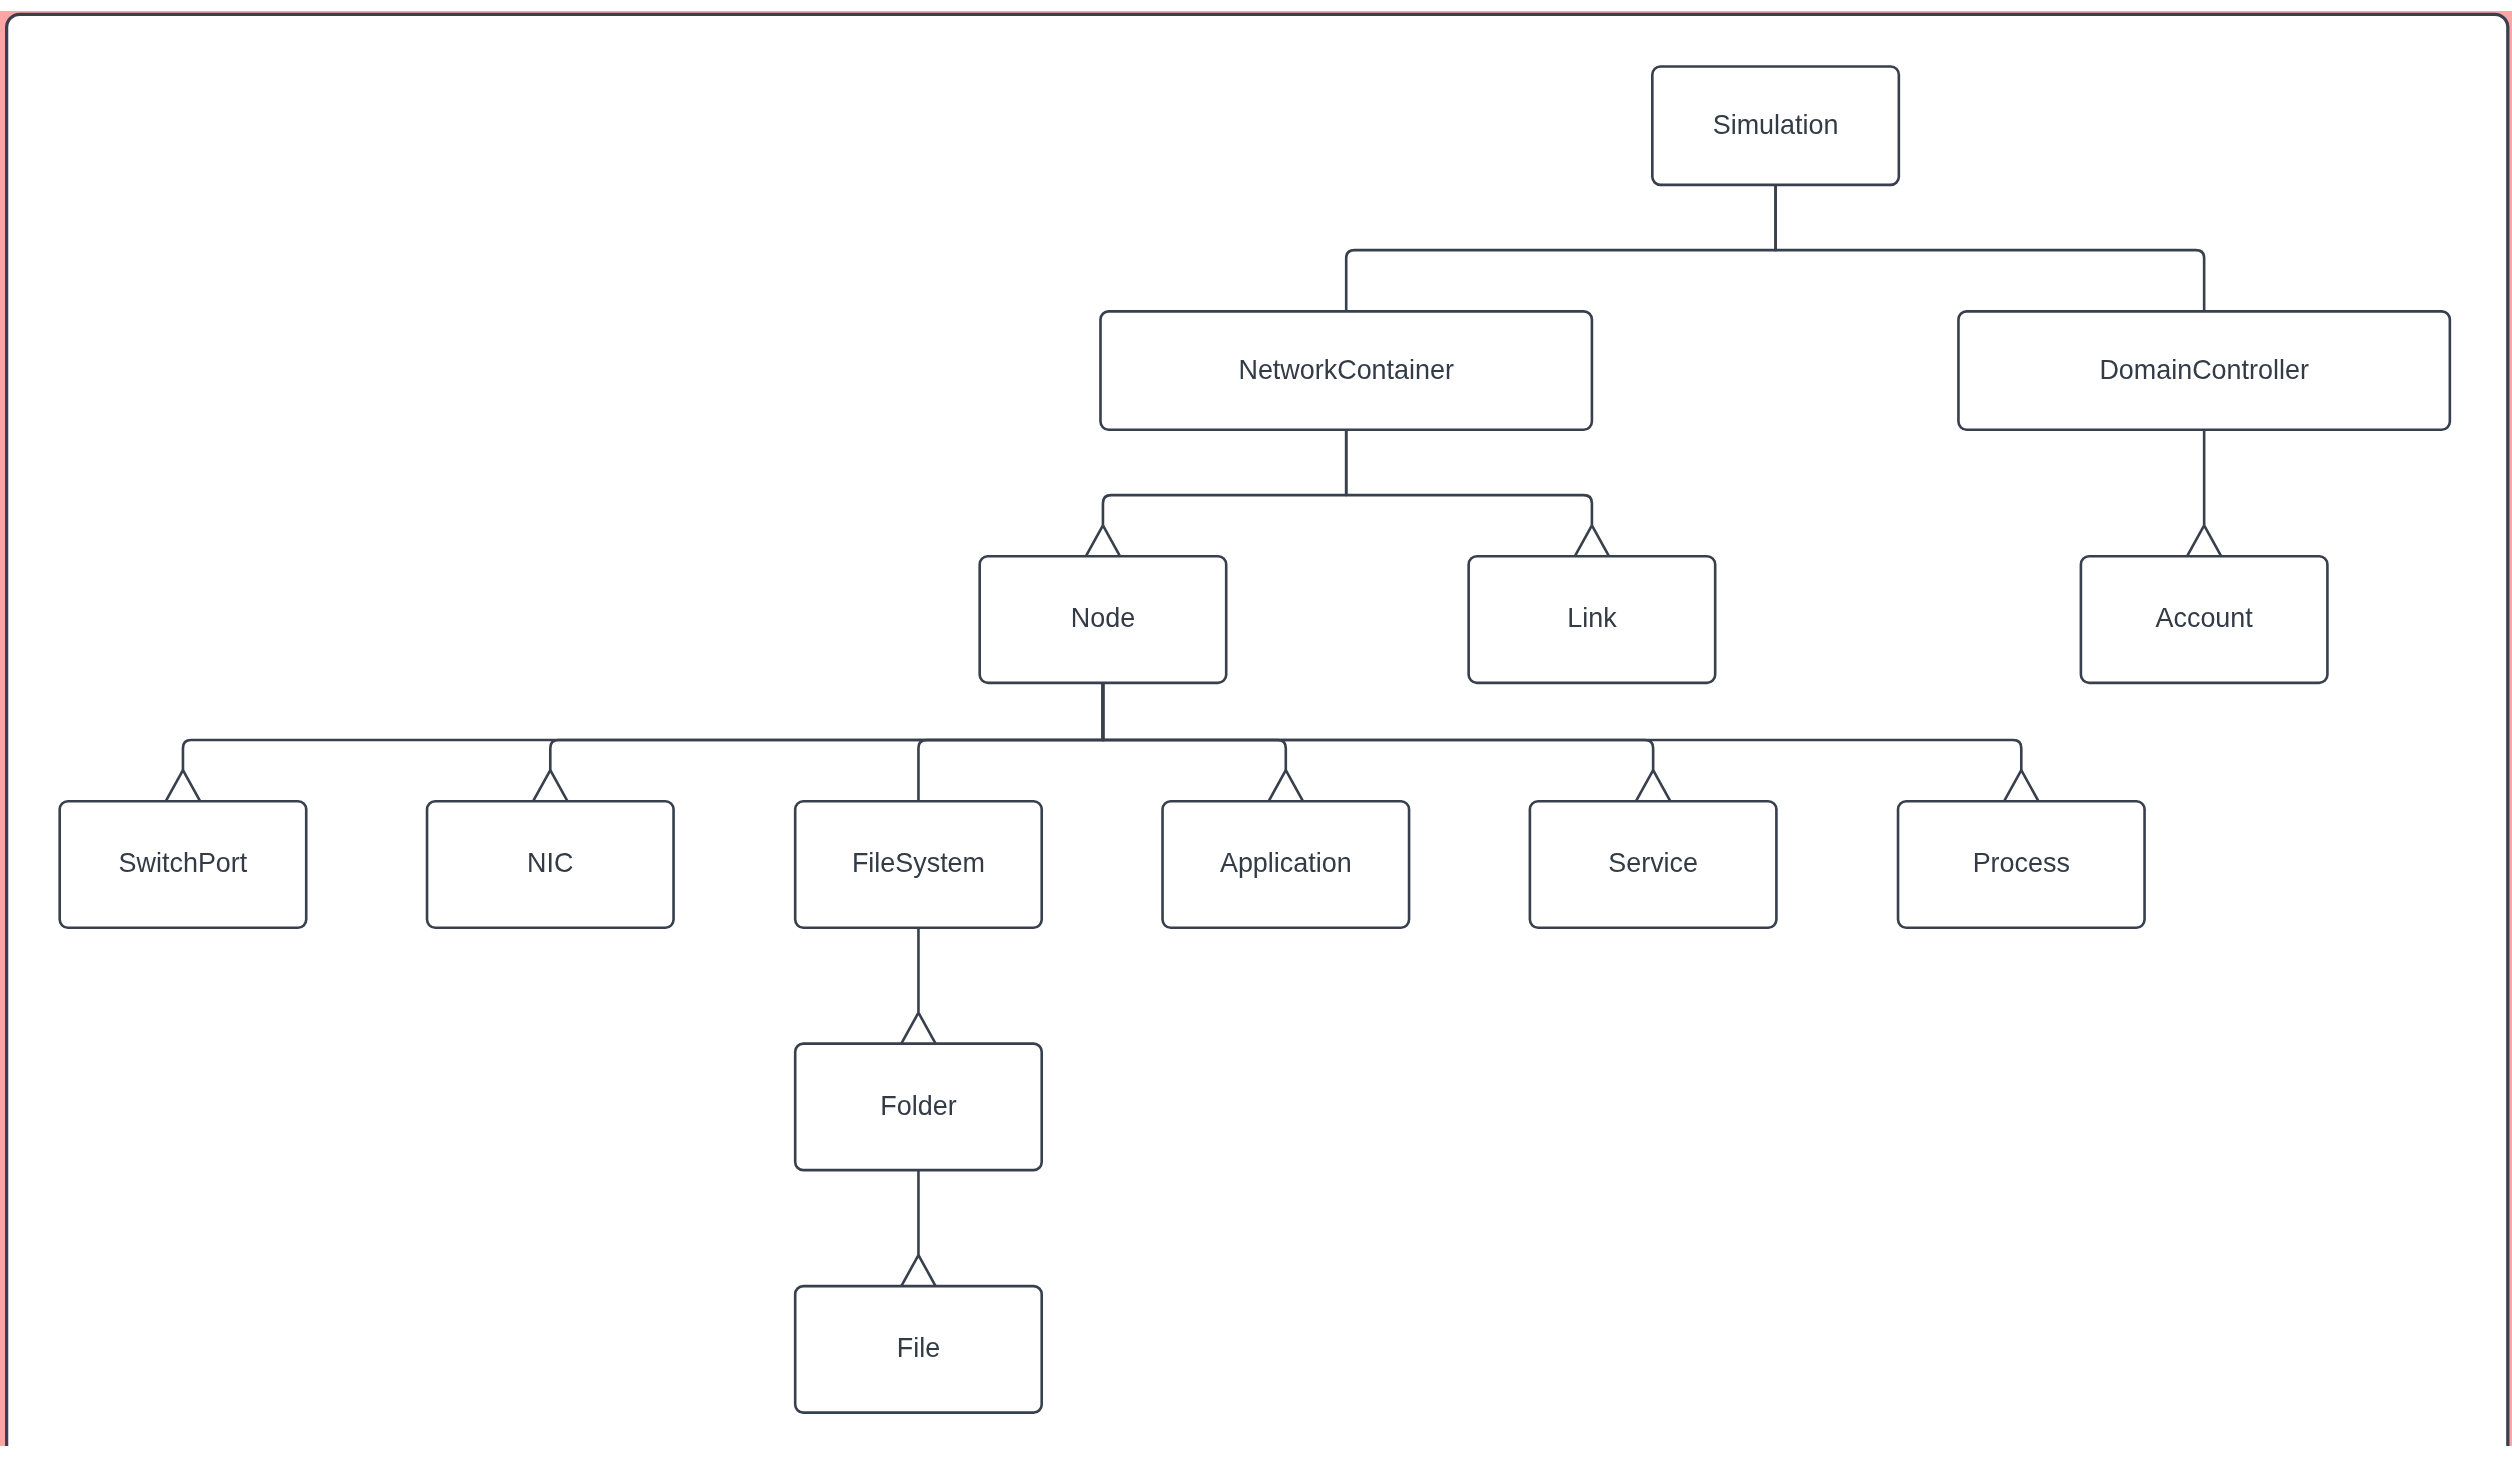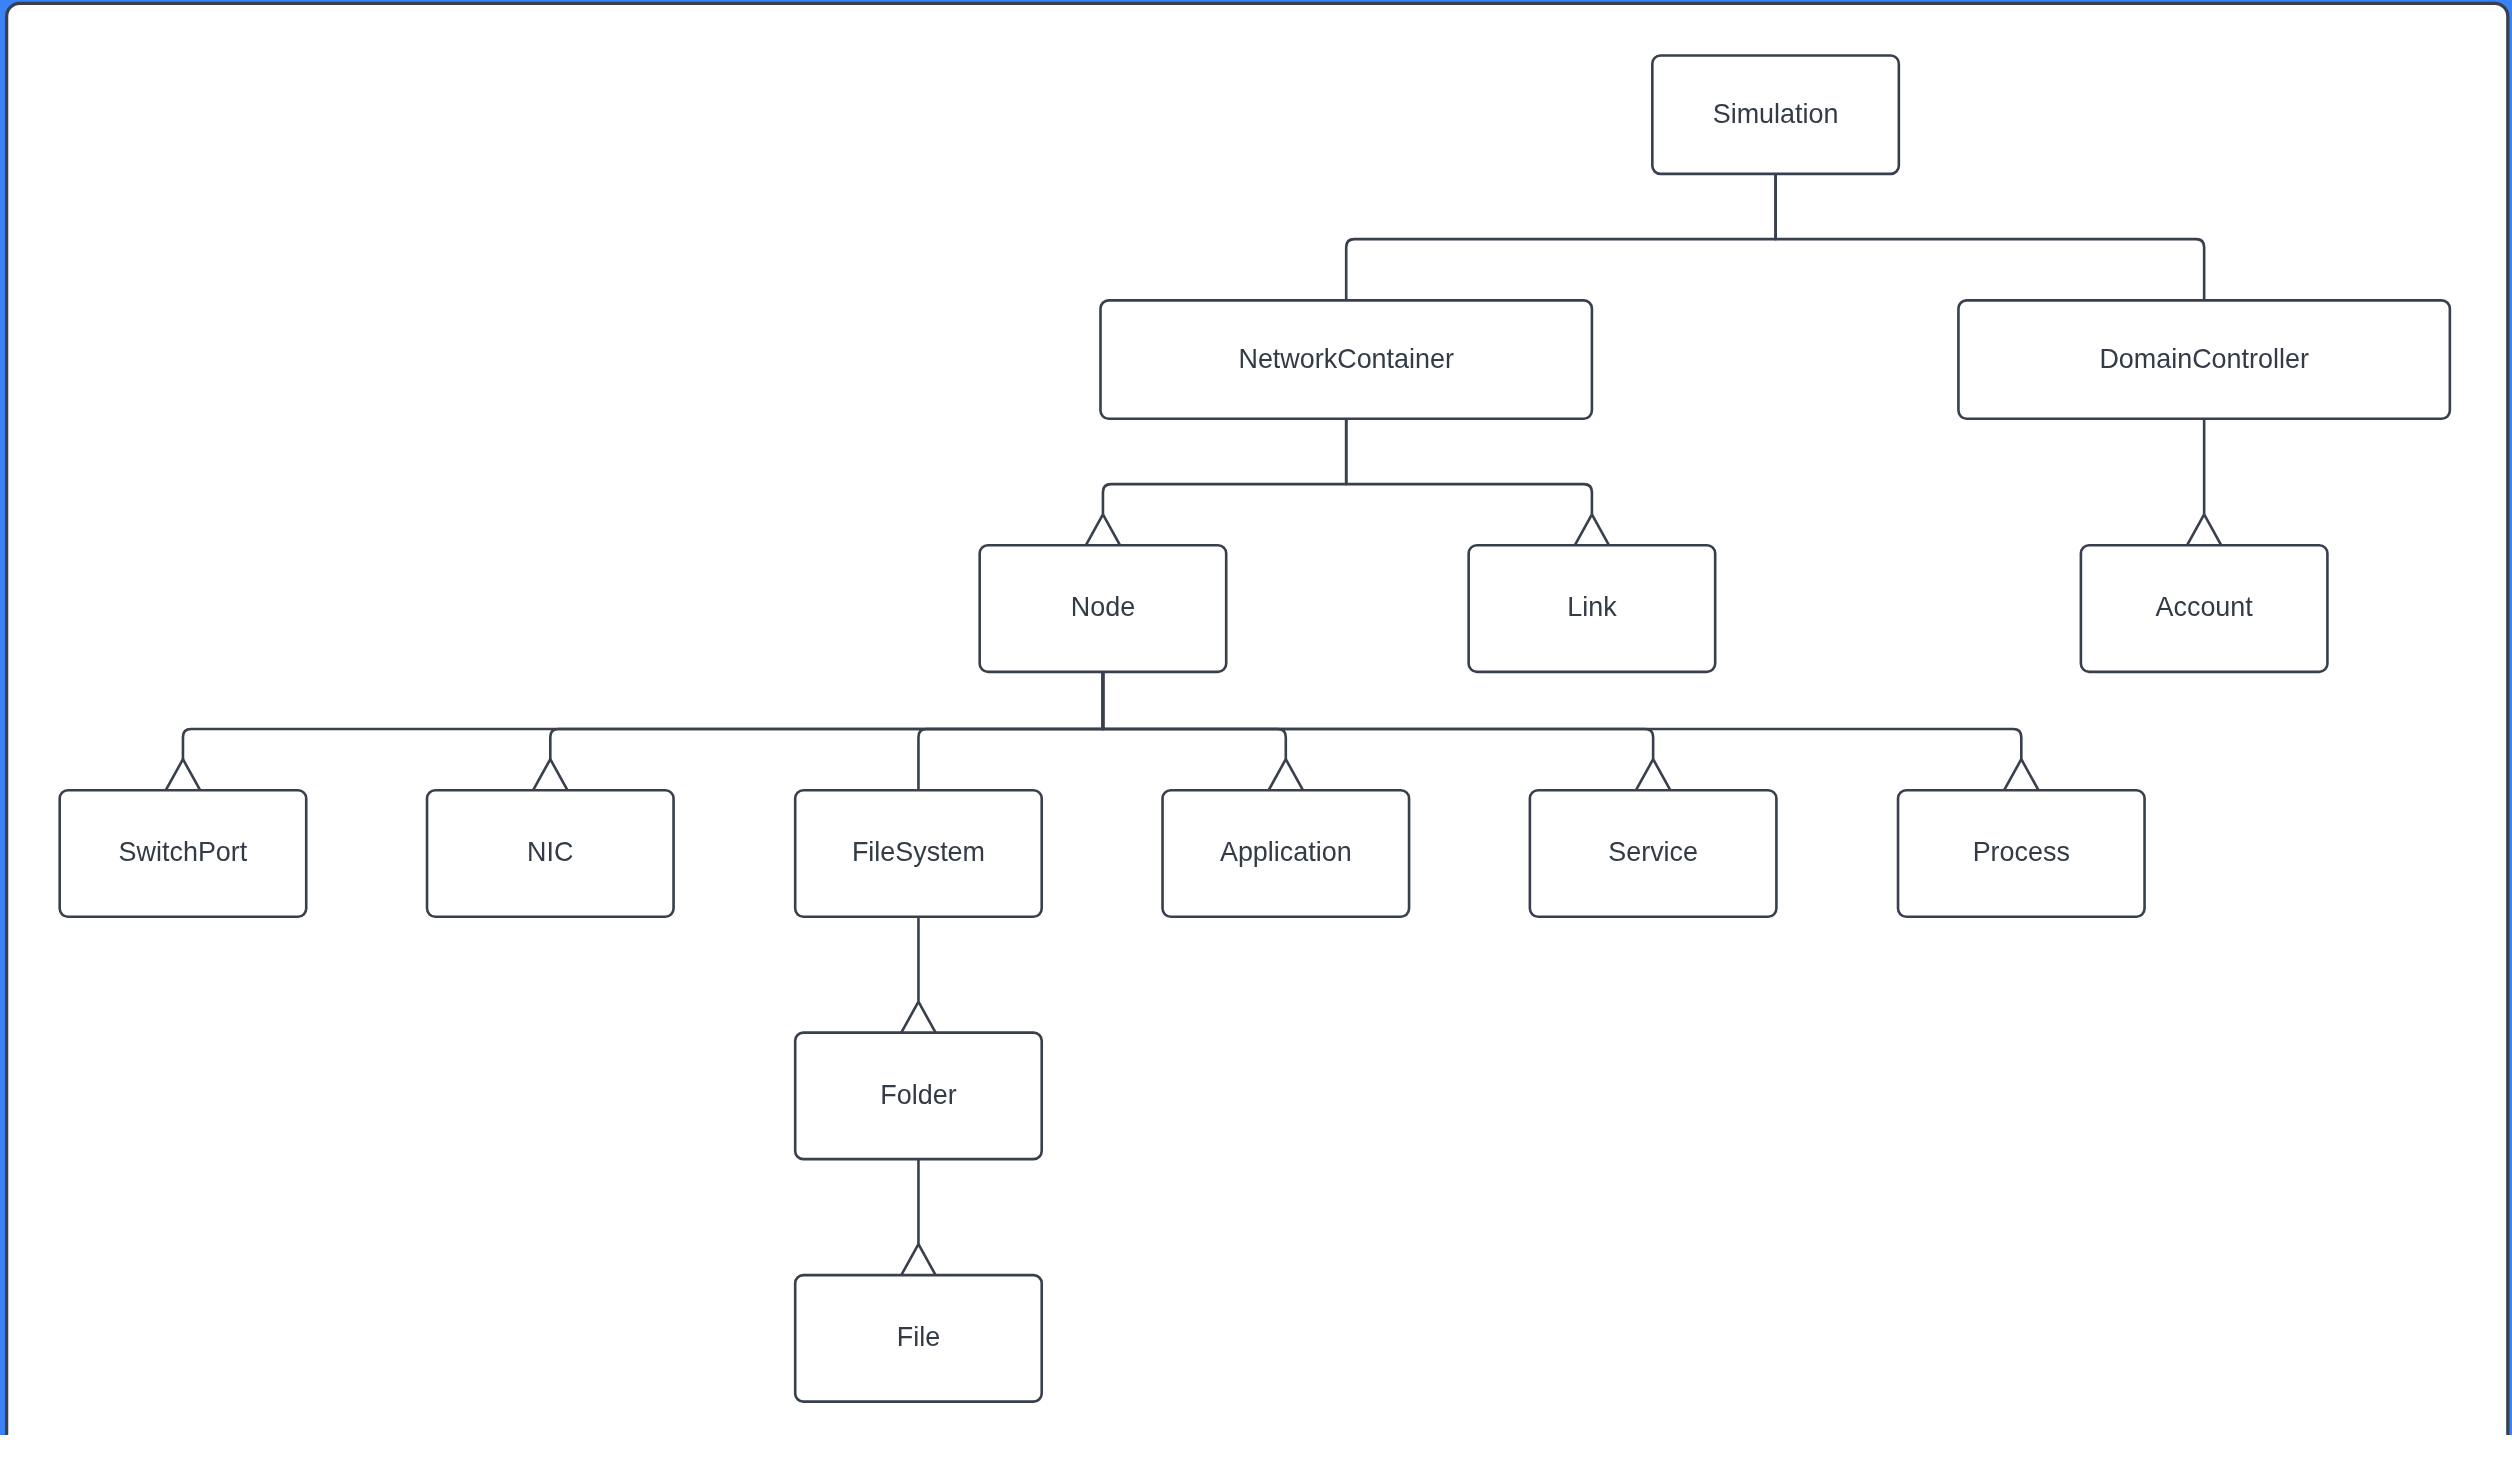--- a/index.html
+++ b/index.html
@@ -4,23 +4,24 @@
 <style>
   html, body {
     margin: 0;
     padding: 0;
     background: #ffffff;
   }
   #canvas {
     position: relative;
     width: 2512px;
     height: 1435px;
-    background: #3b82f6;
+    background: #fca5a5;
     font-family: "Liberation Sans", sans-serif;
     overflow: hidden;
+    margin-top: 11px;
   }
   #diagram-svg {
     position: absolute;
     top: 0;
     left: 0;
     width: 2512px;
     height: 1471px;
   }
   .frame-rect {
     fill: #ffffff;

